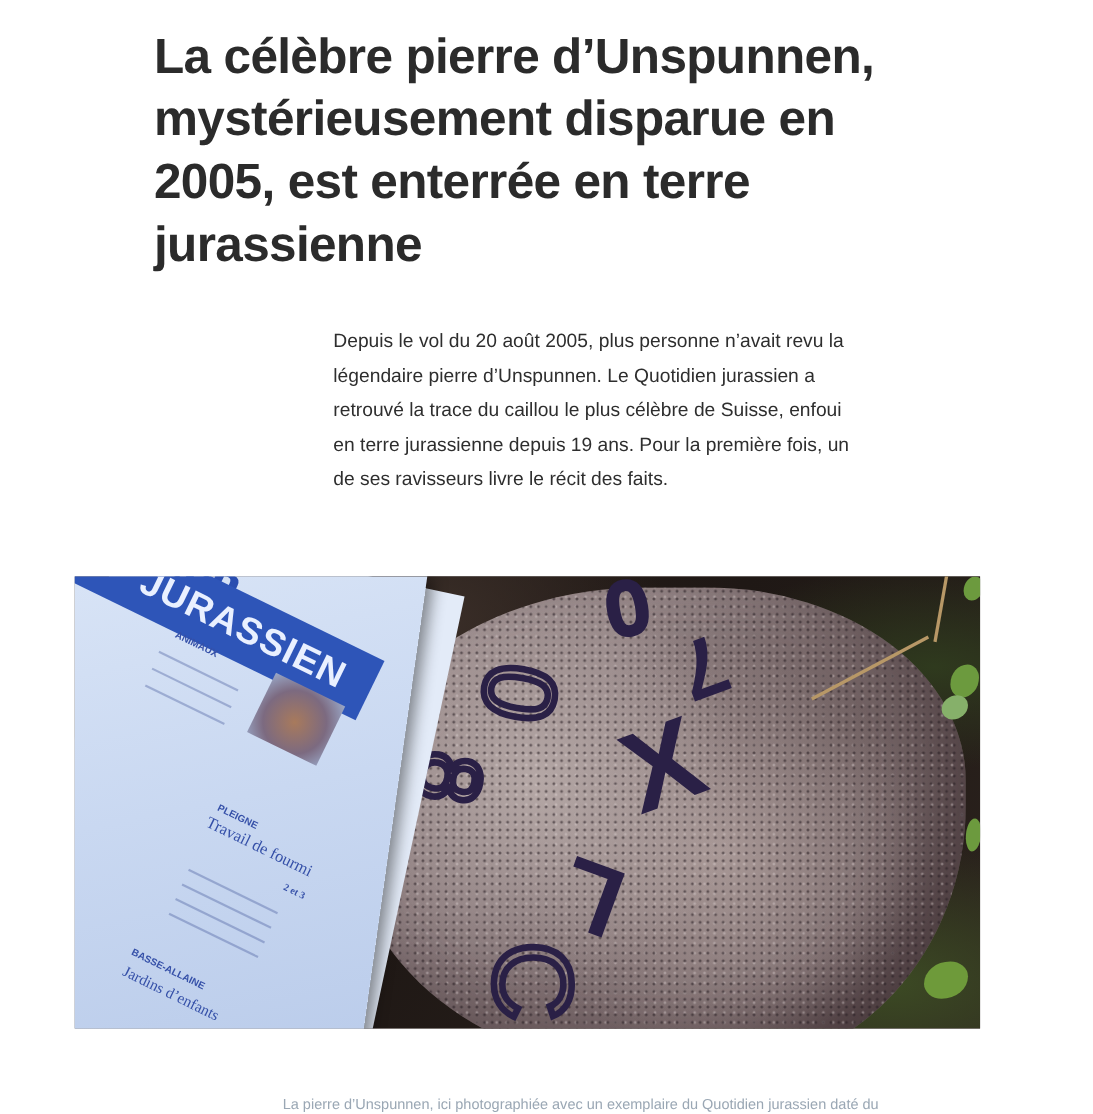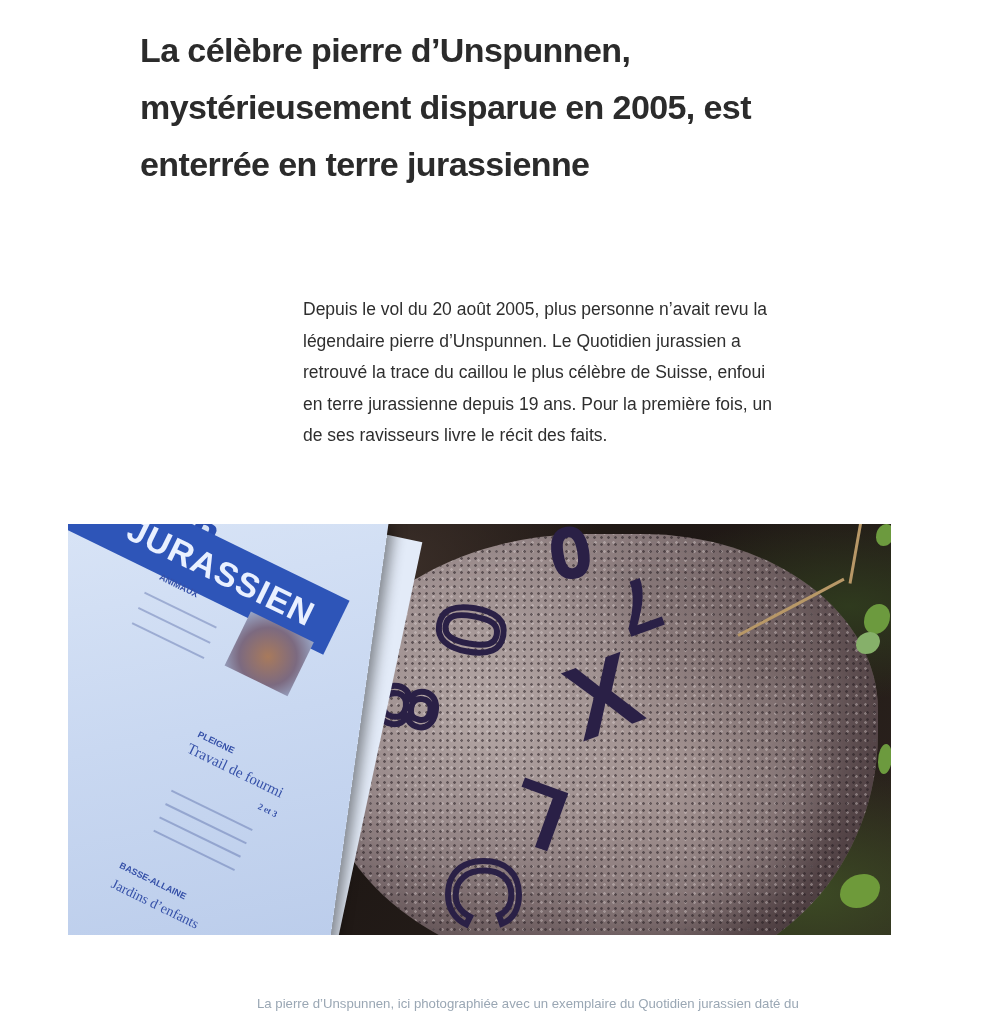--- a/index.html
+++ b/index.html
@@ -4,21 +4,21 @@
   <style>
     * { box-sizing: border-box; margin: 0; padding: 0; }
     html, body { width: 994px; height: 1013px; background: #ffffff; overflow: hidden; }
     body { position: relative; font-family: "Liberation Sans", "DejaVu Sans", sans-serif; }
 
     .headline {
       position: absolute;
       left: 140px; top: 22px; width: 700px;
       font-family: "Liberation Sans", sans-serif;
       font-weight: 700;
-      font-size: 34px;
+      font-size: 45px;
       line-height: 57px;
       color: #2b2b2b;
       letter-spacing: -0.6px;
     }
 
     .lead {
       position: absolute;
       left: 283px; top: 294px; width: 470px;
       font-family: "Liberation Sans", sans-serif;
       font-size: 17.5px;

